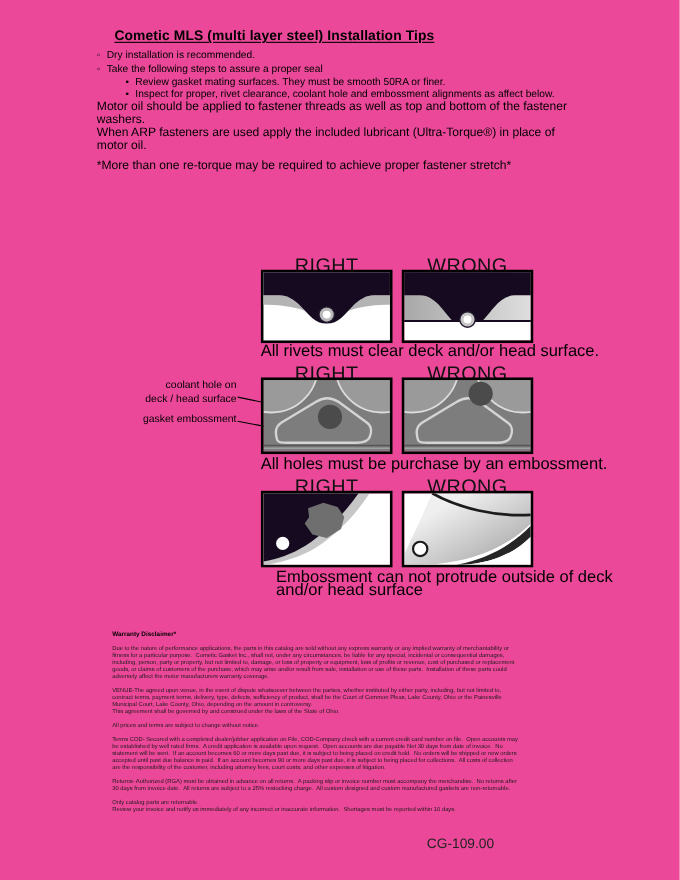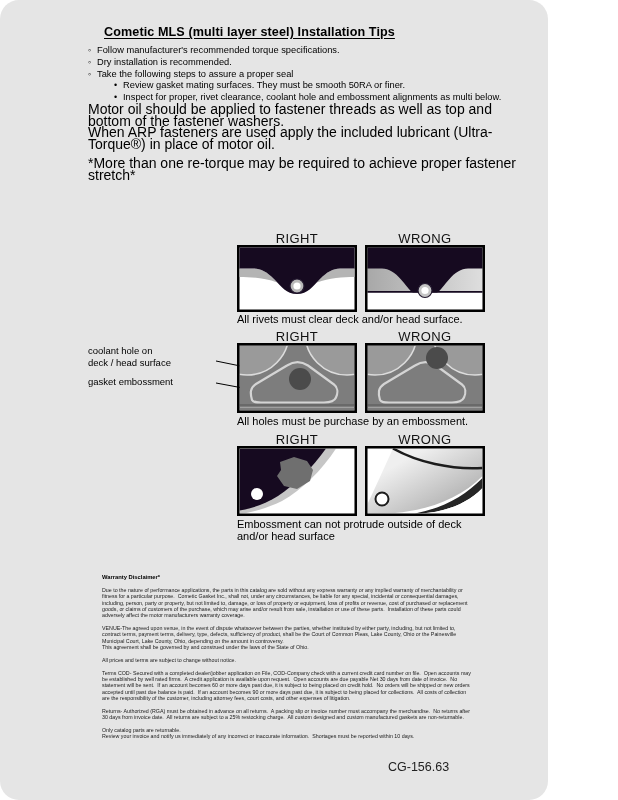--- a/index.html
+++ b/index.html
@@ -1,61 +1,59 @@
 <!DOCTYPE html>
 <html><head>
 <meta charset="utf-8">
 <style>
   html,body{margin:0;padding:0;background:#fff;}
   .page{
-    position:relative;width:548px;height:800px;background:#e5e5e5;
+    position:relative;width:618px;height:800px;background:#ec4899;
     font-family:"Liberation Sans","DejaVu Sans",sans-serif;color:#000;
     overflow:hidden;
-    border-radius:19px;
   }
   
   .intro{position:absolute;left:88px;top:25px;width:442px;}
   .intro h1{
     margin:0 0 6px 16px;font-size:12.6px;font-weight:bold;letter-spacing:.1px;
     text-decoration:underline;text-underline-offset:2px;
   }
   ul.tips{list-style:none;margin:0;padding:0;font-size:9.3px;line-height:11.8px;}
   ul.tips li{position:relative;padding-left:9px;}
   ul.tips li.lvl1::before{content:"◦";position:absolute;left:0;top:0;font-size:9px;}
   ul.tips li.lvl2{margin-left:26px;}
   ul.tips li.lvl2::before{content:"•";position:absolute;left:0;top:0;font-size:9px;}
   .intro h2{margin:13px 0 5px 0;font-size:11.4px;font-weight:bold;}
-  .intro p{margin:0 0 7px 0;font-size:14px;line-height:11.7px;white-space:pre-line;}
-  
-  .dg-label{position:absolute;width:120px;text-align:center;font-size:13px;letter-spacing:.4px;color:#111;}
+  .intro p{margin:0 0 7px 0;font-size:11px;line-height:11.7px;white-space:pre-line;}
+  
+  .dg-label{position:absolute;width:120px;text-align:center;font-size:18px;letter-spacing:.4px;color:#111;}
   .dg-box{position:absolute;width:120px;}
-  .dg-caption{position:absolute;font-size:11px;line-height:11.5px;white-space:pre-line;}
-  .callout{position:absolute;left:88px;width:127px;font-size:9.5px;line-height:11.5px;white-space:pre-line;}
+  .dg-caption{position:absolute;font-size:15px;line-height:11.5px;white-space:pre-line;}
+  .callout{position:absolute;left:88px;width:127px;text-align:right;font-size:9.5px;line-height:11.5px;white-space:pre-line;}
   .callout-lines{position:absolute;left:0;top:0;pointer-events:none;}
   
   .fine{position:absolute;left:102px;top:574px;width:430px;}
   .fine h3{margin:0 0 7px 0;font-size:5.8px;font-weight:bold;}
   .fine p{margin:0 0 6.4px 0;font-size:5.3px;line-height:6.35px;white-space:pre;color:#1a1a1a;}
   
   .footer-code{position:absolute;left:388px;top:760px;font-size:12.5px;color:#222;}
   svg{display:block;}
 </style>
 </head>
 <body>
 
 <div class="page">
 
   <section class="intro">
     <h1>Cometic MLS (multi layer steel) Installation Tips</h1>
     <ul class="tips">
-      <li class="lvl1">Follow manufacturer's recommended torque specifications.</li>
       <li class="lvl1">Dry installation is recommended.</li>
       <li class="lvl1">Take the following steps to assure a proper seal</li>
       <li class="lvl2">Review gasket mating surfaces.  They must be smooth 50RA or finer.</li>
-      <li class="lvl2">Inspect for proper, rivet clearance, coolant hole and embossment alignments as multi below.</li>
+      <li class="lvl2">Inspect for proper, rivet clearance, coolant hole and embossment alignments as affect below.</li>
     </ul>
     <p>Motor oil should be applied to fastener threads as well as top and bottom of the fastener washers.
 When ARP fasteners are used apply the included lubricant (Ultra-Torque®) in place of motor oil.</p>
     <p>*More than one re-torque may be required to achieve proper fastener stretch*</p>
   </section>
 
   <div class="dg-label" style="left:237px;top:231px">RIGHT</div>
   <div class="dg-label" style="left:365px;top:231px">WRONG</div>
 
   <div class="dg-box" style="left:237px;top:245px">
@@ -179,21 +177,21 @@
         <path d="M28,2.5 H117.5 V30 C96,52 64,64 30,67 L2.5,67.5 V58 C12,38 20,20 28,2.5 Z" fill="url(#g3)"></path>
         <path d="M28,2.5 C52,16 86,24 117.5,22" fill="none" stroke="#1c1c1c" stroke-width="2.5"></path>
         <path d="M50,67.5 C78,62 100,50 117.5,32 L117.5,42 C102,58 80,66 56,67.5 Z" fill="#262626"></path>
         <path d="M117.5,42 C102,58 80,66 56,67.5 L117.5,67.5 Z" fill="#ffffff"></path>
         <circle cx="17" cy="53" r="6.5" fill="#ffffff" stroke="#1c1c1c" stroke-width="2"></circle>
       </g>
       <rect x="1.25" y="1.25" width="117.5" height="67.5" fill="none" stroke="#000" stroke-width="2.5"></rect>
     </svg>
   </div>
 
-  <div class="dg-caption" style="left:237px;top:519px">Embossment can not protrude outside of deck
+  <div class="dg-caption" style="left:251px;top:519px">Embossment can not protrude outside of deck
 and/or head surface</div>
 
   <section class="fine">
     <h3>Warranty Disclaimer*</h3>
     <p>Due to the nature of performance applications, the parts in this catalog are sold without any express warranty or any implied warranty of merchantability or
 fitness for a particular purpose.  Cometic Gasket Inc., shall not, under any circumstances, be liable for any special, incidental or consequential damages,
 including, person, party or property, but not limited to, damage, or loss of property or equipment, loss of profits or revenue, cost of purchased or replacement
 goods, or claims of customers of the purchase, which may arise and/or result from sale, installation or use of these parts.  Installation of these parts could
 adversely affect the motor manufacturers warranty coverage.</p>
     <p>VENUE-The agreed upon venue, in the event of dispute whatsoever between the parties, whether instituted by either party, including, but not limited to,
@@ -205,15 +203,15 @@
 be established by well rated firms.  A credit application is available upon request.  Open accounts are due payable Net 30 days from date of invoice.  No
 statement will be sent.  If an account becomes 60 or more days past due, it is subject to being placed on credit hold.  No orders will be shipped or new orders
 accepted until past due balance is paid.  If an account becomes 90 or more days past due, it is subject to being placed for collections.  All costs of collection
 are the responsibility of the customer, including attorney fees, court costs, and other expenses of litigation.</p>
     <p>Returns- Authorized (RGA) must be obtained in advance on all returns.  A packing slip or invoice number must accompany the merchandise.  No returns after
 30 days from invoice date.  All returns are subject to a 25% restocking charge.  All custom designed and custom manufactured gaskets are non-returnable.</p>
     <p>Only catalog parts are returnable.
 Review your invoice and notify us immediately of any incorrect or inaccurate information.  Shortages must be reported within 10 days.</p>
   </section>
 
-  <div class="footer-code">CG-156.63</div>
+  <div class="footer-code">CG-109.00</div>
 
 </div>
 
 </body></html>

